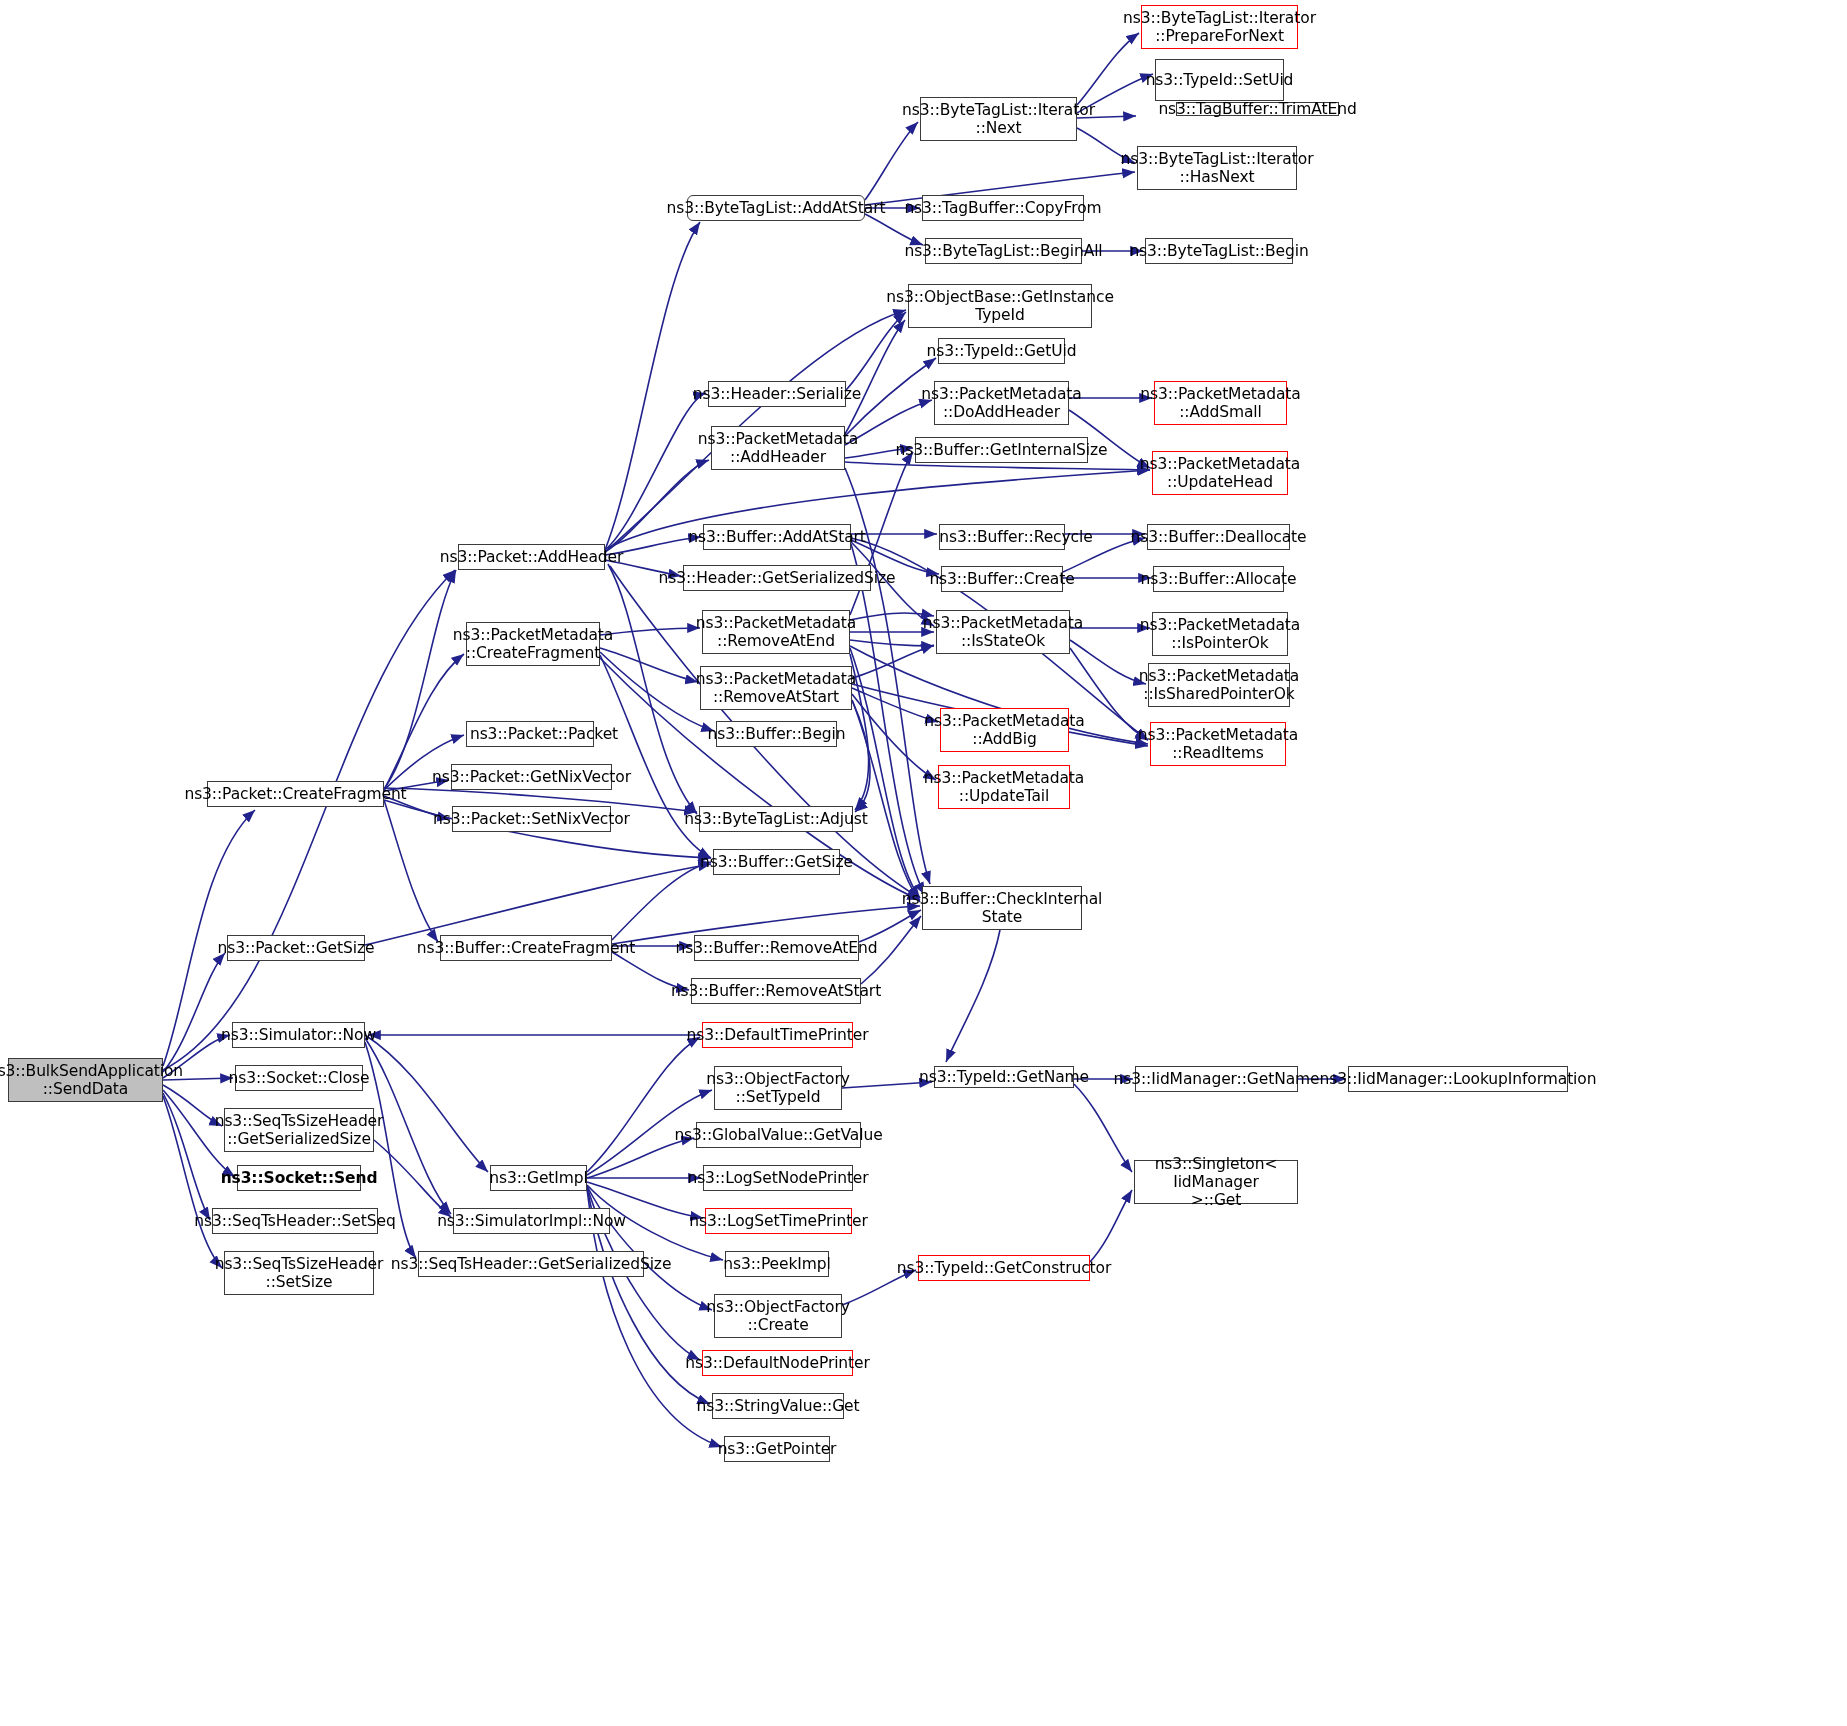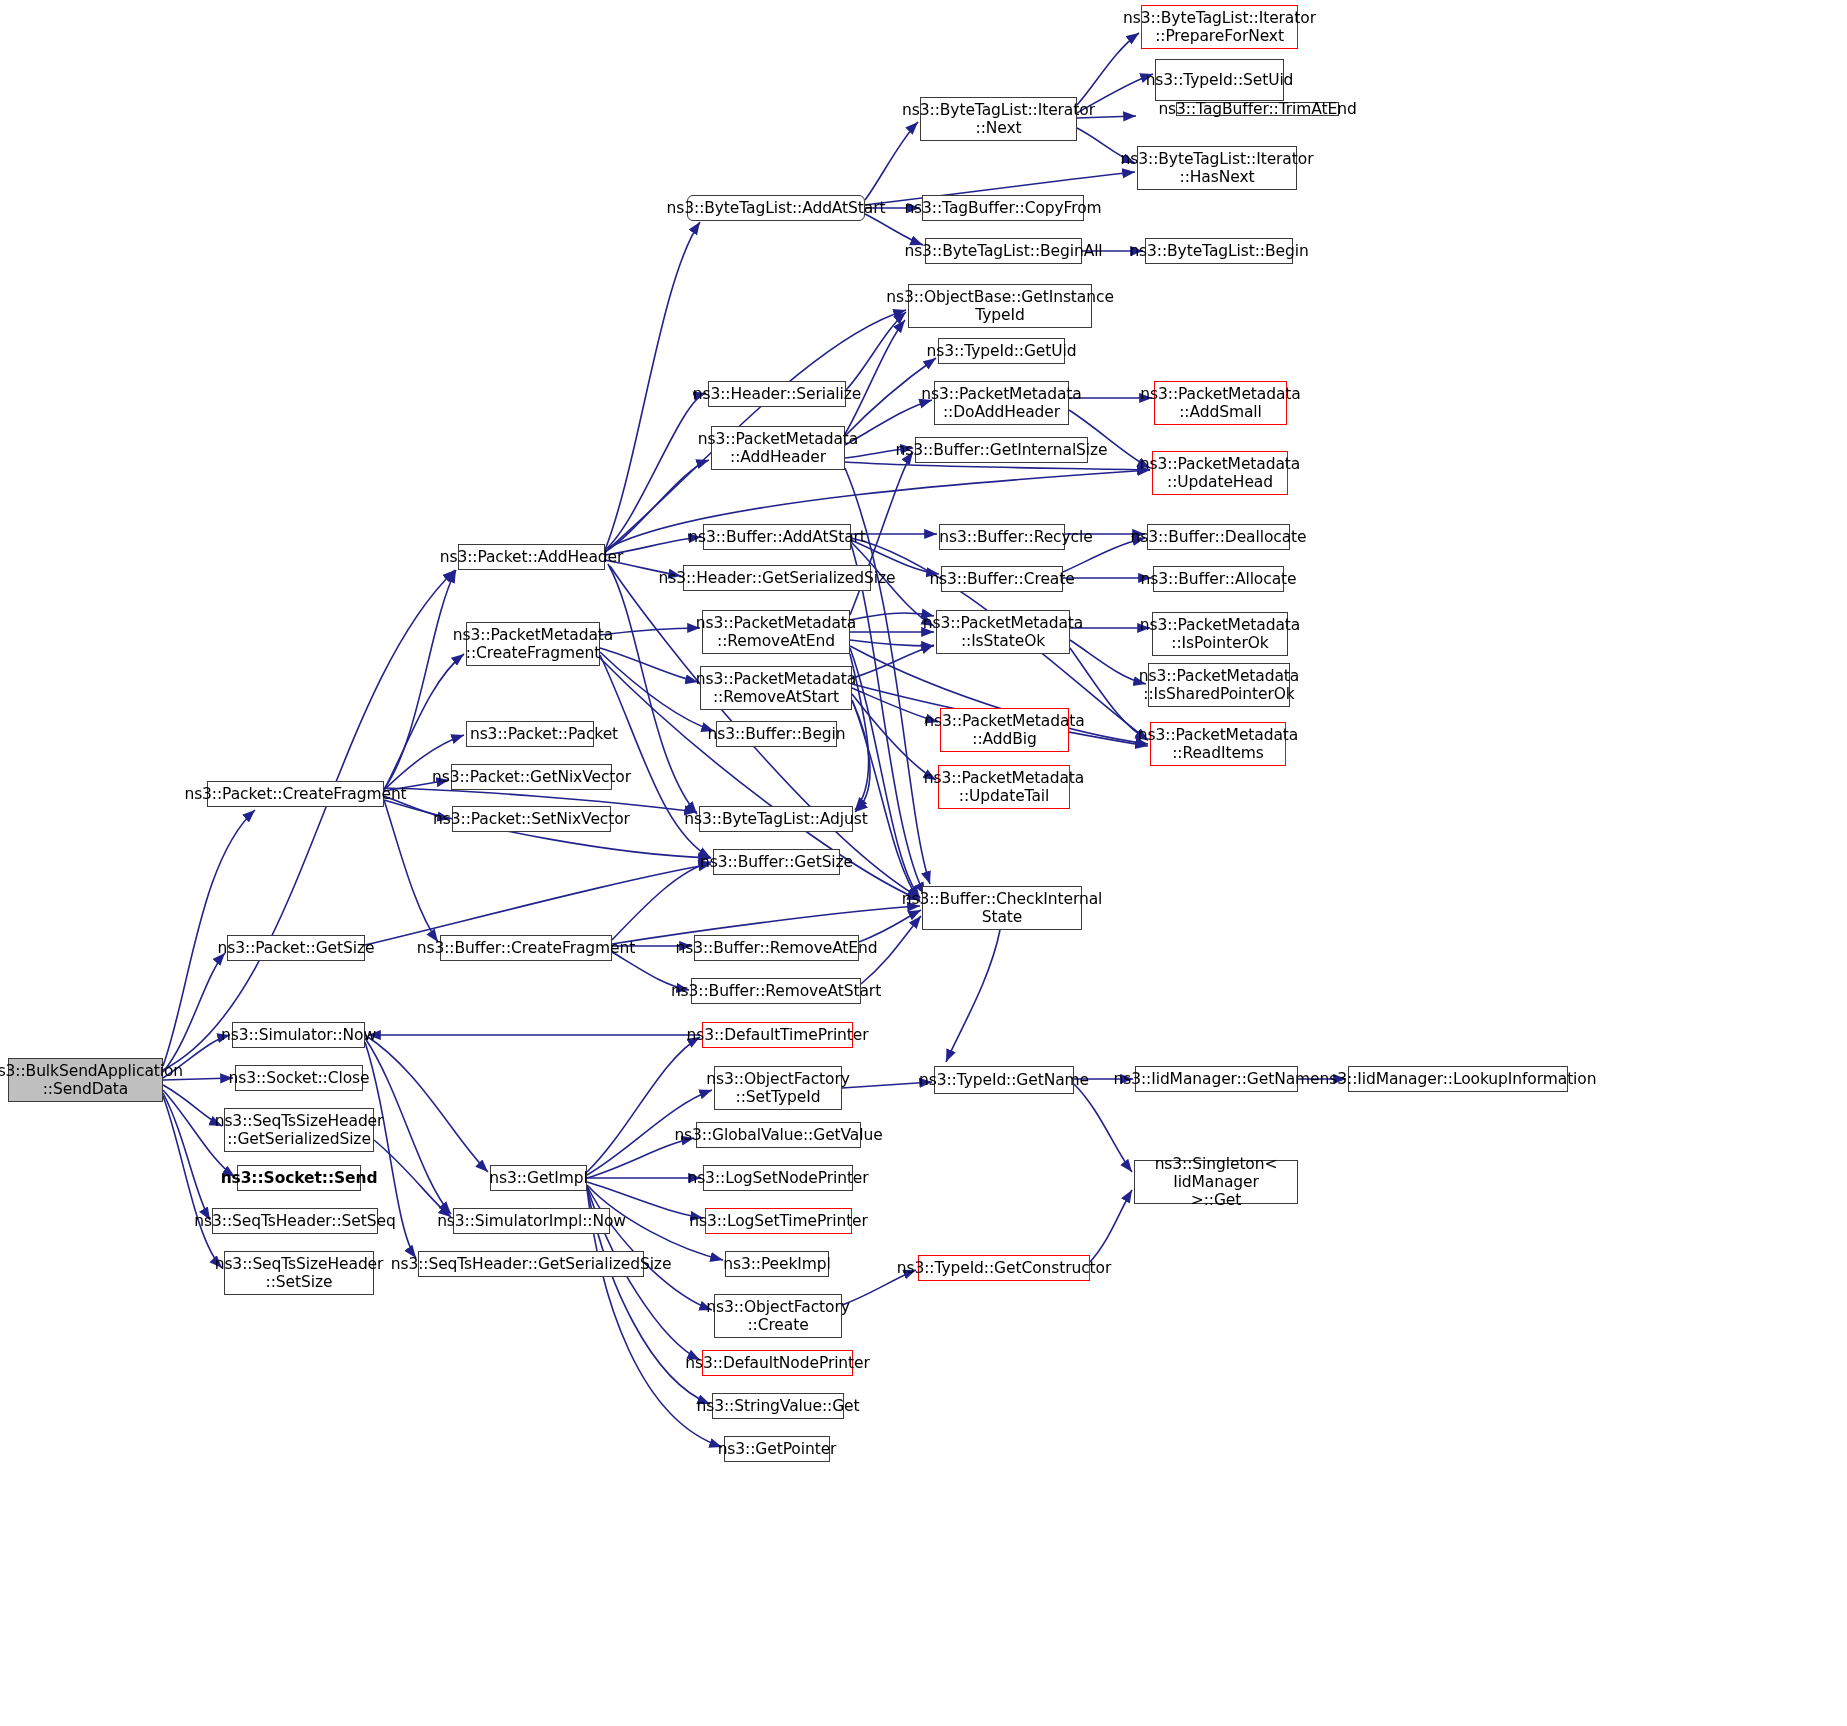--- a/index.html
+++ b/index.html
@@ -225,21 +225,21 @@
       <div class="node" style="left: 939px; top: 524px; width: 126px; height: 26px; padding-left: 28px;">ns3::Buffer::Recycle</div>
       <div class="node" style="left: 941px; top: 566px; width: 122px; height: 26px;">ns3::Buffer::Create</div>
       <div class="node" style="left: 936px; top: 610px; width: 134px; height: 44px;">ns3::PacketMetadata
 ::IsStateOk</div>
       <div class="node red" style="left: 940px; top: 708px; width: 129px; height: 44px;">ns3::PacketMetadata
 ::AddBig</div>
       <div class="node red" style="left: 938px; top: 765px; width: 132px; height: 44px;">ns3::PacketMetadata
 ::UpdateTail</div>
       <div class="node" style="left: 922px; top: 886px; width: 160px; height: 44px;">ns3::Buffer::CheckInternal
 State</div>
-      <div class="node" style="left: 934px; top: 1066px; width: 140px; height: 28px;">ns3::TypeId::GetName</div>
+      <div class="node" style="left: 934px; top: 1066px; width: 140px; height: 22px;">ns3::TypeId::GetName</div>
       <div class="node red" style="left: 918px; top: 1255px; width: 172px; height: 26px;">ns3::TypeId::GetConstructor</div>
       <div class="node red" style="left: 1141px; top: 5px; width: 157px; height: 44px;">ns3::ByteTagList::Iterator
 ::PrepareForNext</div>
       <div class="node" style="left: 1155px; top: 59px; width: 129px; height: 42px;">ns3::TypeId::SetUid</div>
       <div class="node" style="left: 1138px; top: 102px; width: 163px; height: 14px; margin-left: 38px;">ns3::TagBuffer::TrimAtEnd</div>
       <div class="node" style="left: 1137px; top: 146px; width: 160px; height: 44px;">ns3::ByteTagList::Iterator
 ::HasNext</div>
       <div class="node" style="left: 1145px; top: 238px; width: 148px; height: 26px;">ns3::ByteTagList::Begin</div>
       <div class="node red" style="left: 1154px; top: 381px; width: 133px; height: 44px;">ns3::PacketMetadata
 ::AddSmall</div>

